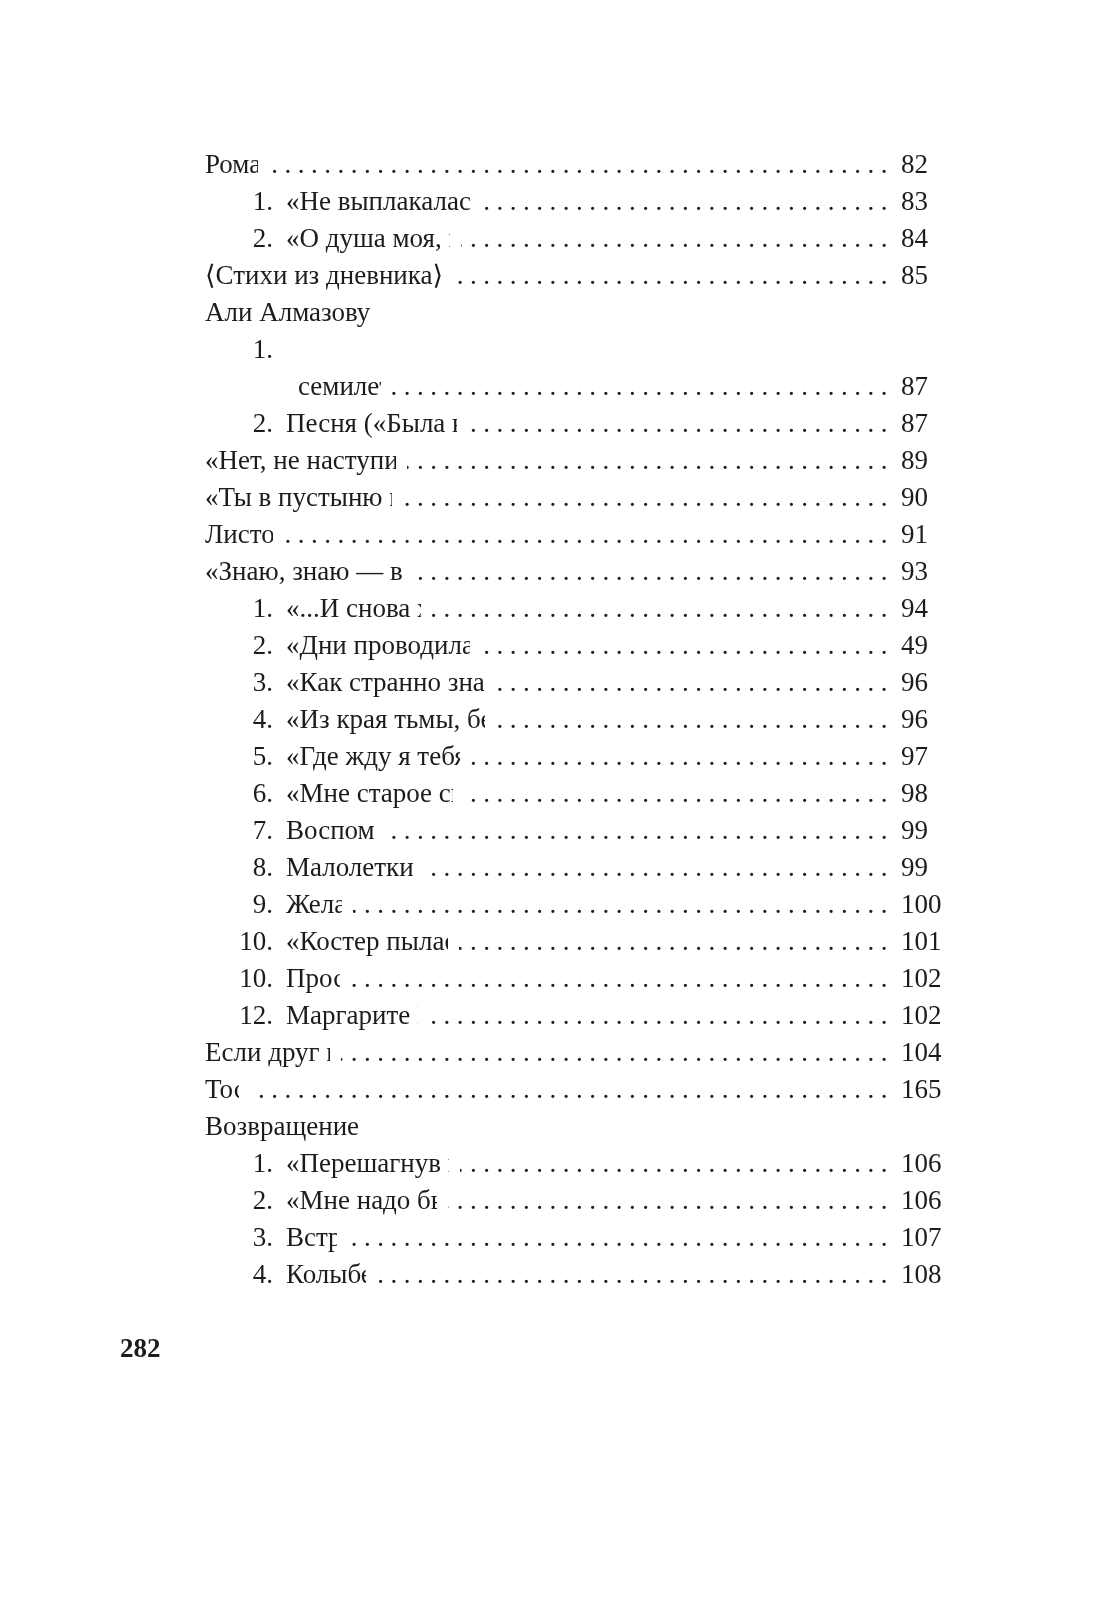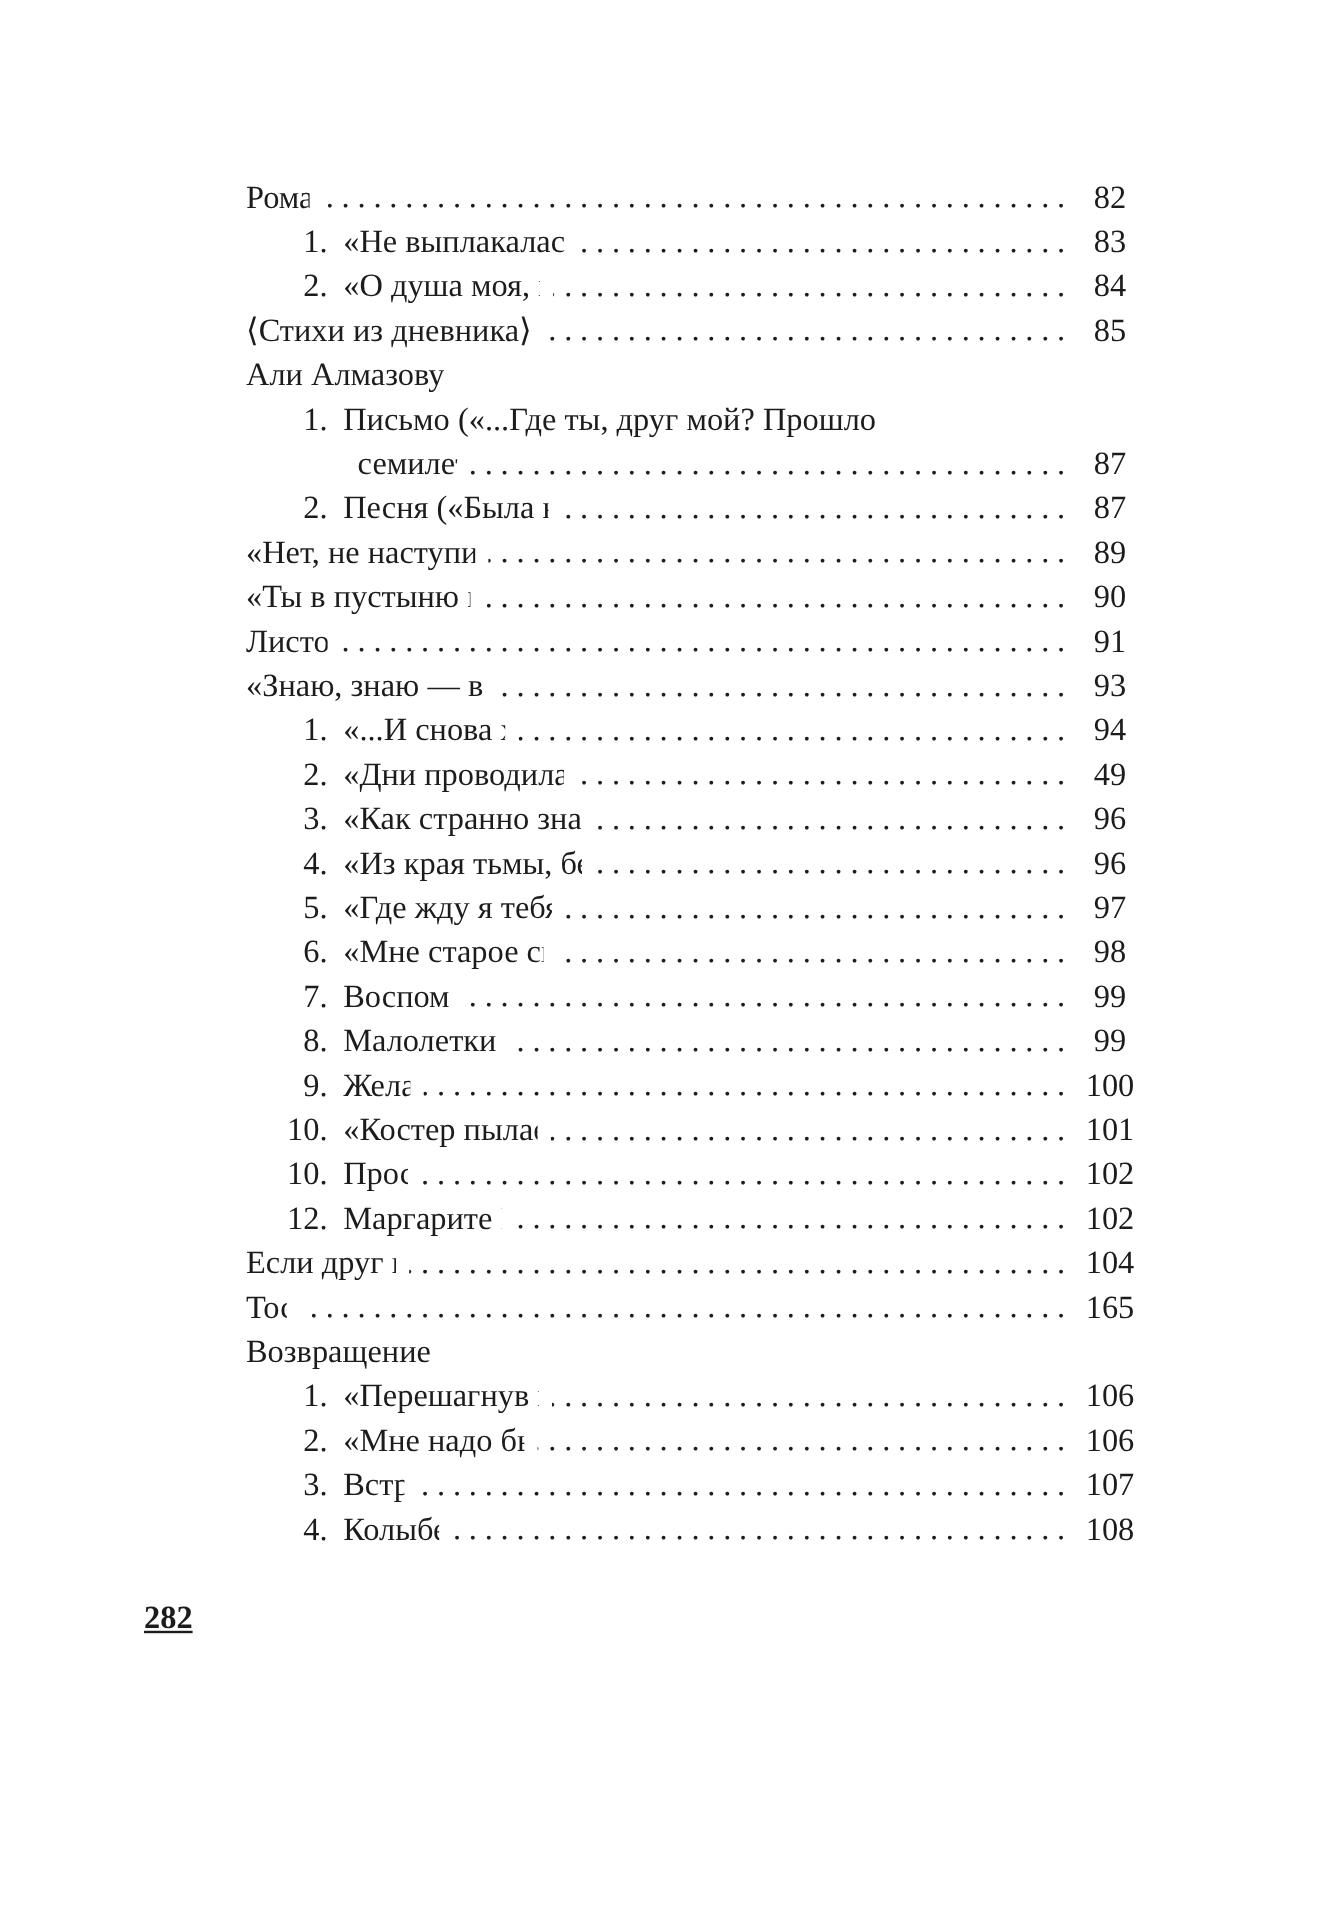--- a/index.html
+++ b/index.html
@@ -50,30 +50,29 @@
       margin: 0 7px 0 11px;
     }
     .leader::after {
       content: "..........................................................................";
       letter-spacing: 6.5px;
       color: #1c1c1c;
     }
     .pagenum {
       flex: 0 0 auto;
       min-width: 48px;
-      text-align: center;
+      text-align: left;
     }
     .folio {
       position: absolute;
       left: 120px;
       top: 1330px;
       font-size: 27px;
       line-height: 37px;
       font-weight: 700;
-      text-decoration: underline;
     }
   </style>
 </head>
 <body>
 
 <div class="page">
   <div class="toc">
       <div class="toc-row level0">
 
     <span class="title">Романс</span>
@@ -98,21 +97,20 @@
     <span class="leader"></span>
     <span class="pagenum">85</span>
   </div>
       <div class="toc-row level0">
 
     <span class="title">Али Алмазову</span>
 
   </div>
       <div class="toc-row level1">
     <span class="num">1.</span>
-    <span class="title">Письмо («...Где ты, друг мой? Прошло</span>
 
   </div>
       <div class="toc-row level2">
 
     <span class="title">семилетие...»)</span>
     <span class="leader"></span>
     <span class="pagenum">87</span>
   </div>
       <div class="toc-row level1">
     <span class="num">2.</span>

